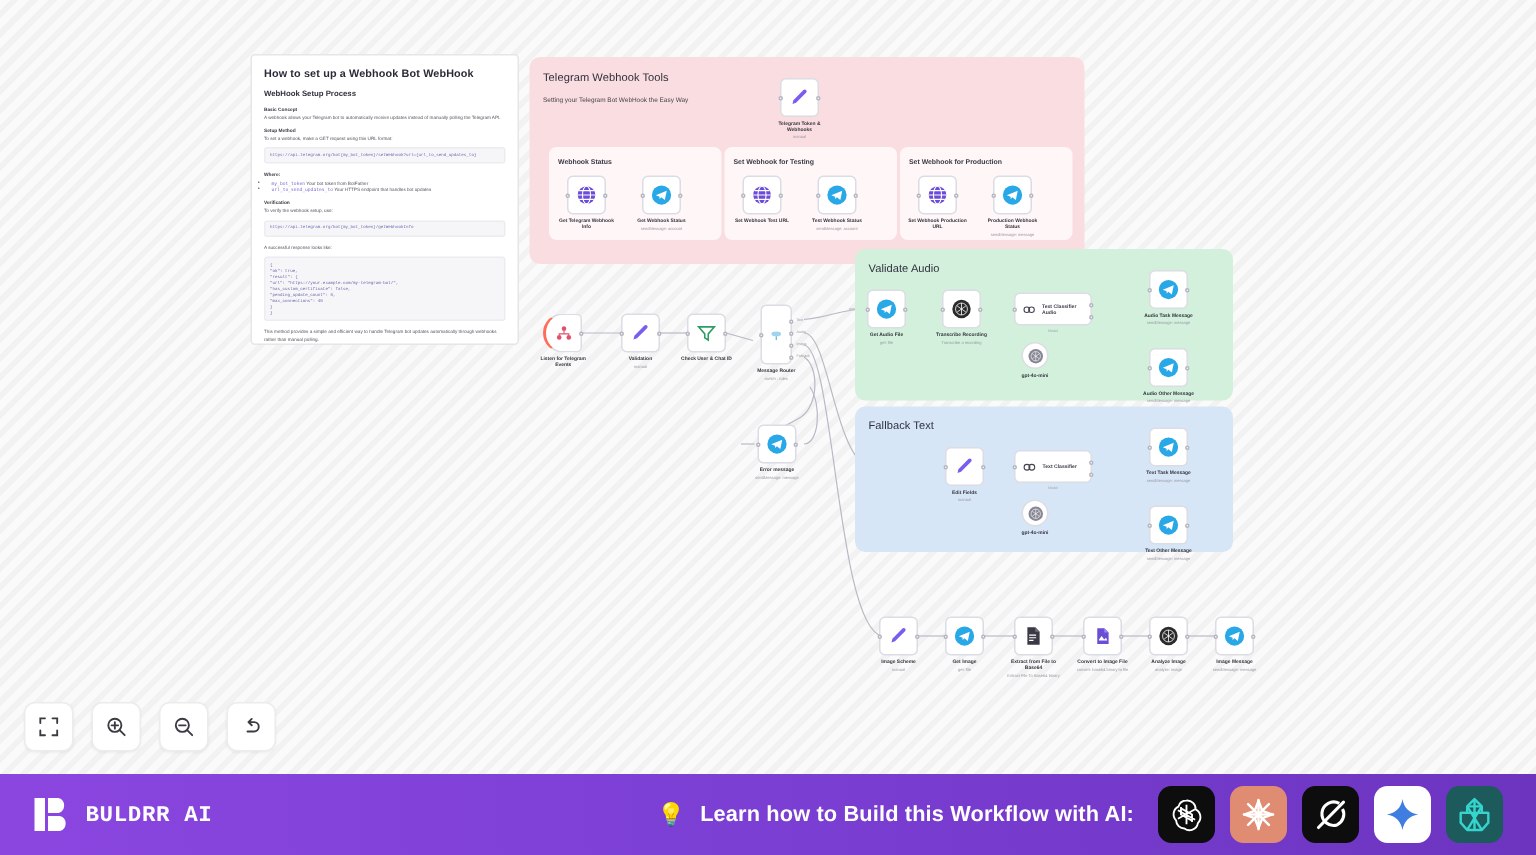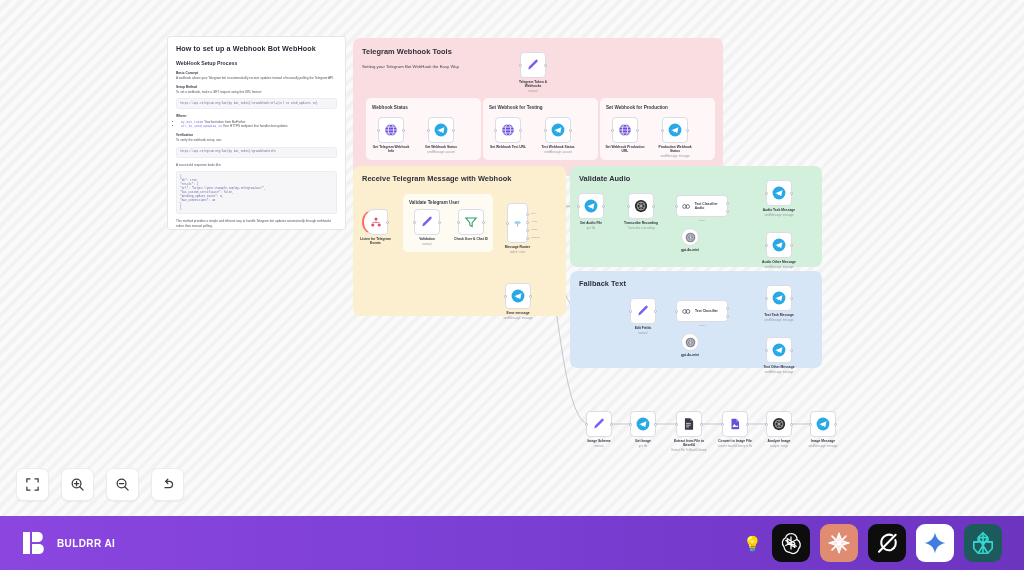--- a/index.html
+++ b/index.html
@@ -59,21 +59,21 @@
     white-space: pre; overflow: hidden;
   }
   .codebox.json { min-height: 38px; color: #6767aa; }
 
   
   .section {
     border-radius: 7px;
   }
   .section > .sec-title {
     position: absolute;
-    font-size: 7.4px; font-weight: 700; letter-spacing: .05px;
+    font-size: 7.4px; font-weight: 400; letter-spacing: .05px;
   }
   .section > .sec-sub {
     position: absolute;
     font-size: 4.3px; font-weight: 400;
   }
 
   #sec-tools    { left: 353px; top: 38px;  width: 370px; height: 138px;
                   background: #fadde0; }
   #sec-tools .sec-title { left: 9px; top: 9px;  color: #2f2f3d; }
   #sec-tools .sec-sub   { left: 9px; top: 26px; color: #44444f; }
@@ -184,21 +184,21 @@
   
   #bottom-bar {
     position: absolute; left: 0; top: 516px;
     width: 1024px; height: 54px;
     background: linear-gradient(90deg, #8b46e0 0%, #7b3fd4 48%, #6d34c0 100%);
     display: flex; align-items: center;
   }
   #brand { display: flex; align-items: center; gap: 9px; margin-left: 22px; }
   #brand-mark { width: 26px; height: 26px; }
   #brand-name {
-    color: #ffffff; font-size: 10px; font-weight: 700; letter-spacing: .4px;
+    color: #ffffff; font-size: 15px; font-weight: 700; letter-spacing: .4px; font-family: Liberation Mono, monospace;
   }
   #cta { margin-left: auto; display: flex; align-items: center; gap: 10px;
          margin-right: 22px; }
   #cta-bulb { font-size: 15px; line-height: 1; }
   #cta-text { color: #ffffff; font-size: 14.5px; font-weight: 700;
               letter-spacing: .1px; margin-right: 6px; }
   .ai-btn {
     width: 38px; height: 38px; border-radius: 9px;
     display: flex; align-items: center; justify-content: center;
     cursor: pointer; flex: 0 0 auto;
@@ -378,25 +378,20 @@
     <span class="port out"></span>
     <svg class="node-icon" viewBox="0 0 24 24">
       <circle cx="12" cy="12" r="11" fill="#29a8e8"></circle>
       <path d="M5.5 12.3 L18 7.2 L15.8 17.6 L11.9 14.6 L9.9 16.5 L9.8 13.9 Z" fill="#fff"></path>
     </svg>
     <div class="node-label" style="white-space: pre-line;">Production Webhook
 Status</div>
     <div class="node-sub two">sendMessage: message</div>
   </div>
 
-  <div id="sec-receive" class="abs section">
-    <div class="sec-title">Receive Telegram Message with Webhook</div>
-    <div class="subgroup abs" style="left:50px;top:28px;width:90px;height:58px;"></div>
-    <div class="subgroup-title" style="left:56px;top:34px;">Validate Telegram User</div>
-  </div>
 
   <div class="node trigger abs" style="left:362px;top:209px;">
     <span class="port out"></span>
     <svg class="node-icon" viewBox="0 0 24 24">
       <circle cx="12" cy="7" r="2.6" fill="#e0506a"></circle>
       <circle cx="6.5" cy="17" r="2.6" fill="#e0506a"></circle>
       <circle cx="17.5" cy="17" r="2.6" fill="#e0506a"></circle>
       <path d="M12 9.6 V13 M12 13 H6.5 V14.4 M12 13 H17.5 V14.4" stroke="#e0506a" stroke-width="1.2" fill="none"></path>
     </svg>
     <div class="node-label" style="white-space: pre-line;">Listen for Telegram
@@ -677,20 +672,21 @@
     <svg id="brand-mark" viewBox="0 0 26 26">
       <rect x="1" y="2" width="7" height="22" fill="#ffffff"></rect>
       <path d="M10 2 H17 a5.2 5.2 0 0 1 0 10 H10 Z" fill="#ffffff"></path>
       <path d="M10 14 H18 a5.2 5.2 0 0 1 0 10 H10 Z" fill="#ffffff"></path>
     </svg>
     <span id="brand-name">BULDRR AI</span>
   </div>
 
   <div id="cta">
     <span id="cta-bulb">💡</span>
+    <span id="cta-text">Learn how to Build this Workflow with AI:</span>
 
     <div class="ai-btn" style="background:#0d0d0d;">
       <svg viewBox="0 0 24 24">
         <path d="M12 3.4 a5.2 5.2 0 0 0 -5 3.8 a5.2 5.2 0 0 0 -1.4 8.4 a5.2 5.2 0 0 0 5.1 5 a5.2 5.2 0 0 0 8.3 -3.3 a5.2 5.2 0 0 0 -1.4 -8.4 a5.2 5.2 0 0 0 -5.6 -5.5 Z
                  M8.6 8.2 L15.4 12 L15.4 16.6 M15.4 15.8 L8.6 12 L8.6 7.4 M12 6 L12 18 M6.7 9.4 L17.3 15.2 M6.7 14.6 L17.3 8.8" fill="none" stroke="#ffffff" stroke-width="1.15" stroke-linejoin="round"></path>
       </svg>
     </div>
 
     <div class="ai-btn" style="background:#e08c72;">
       <svg viewBox="0 0 24 24">

